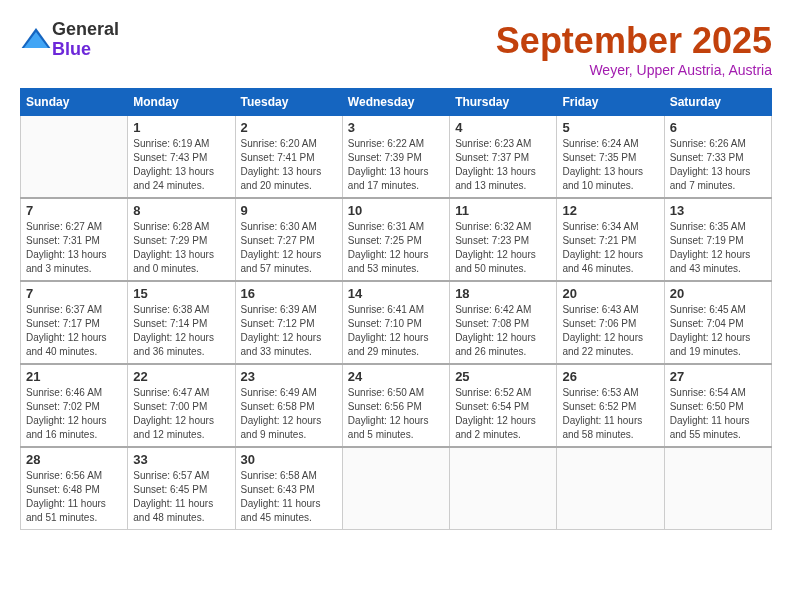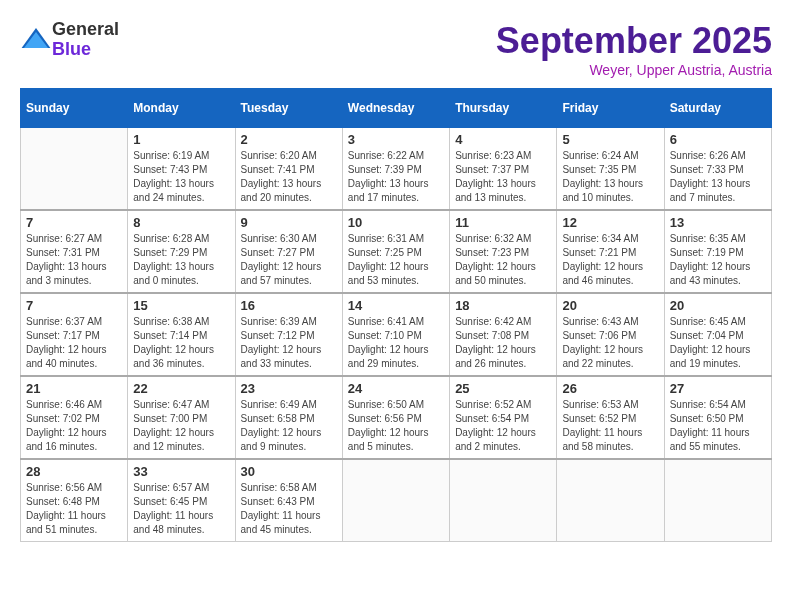--- a/index.html
+++ b/index.html
@@ -30,36 +30,36 @@
     .logo-icon {
       width: 32px;
       height: 32px;
     }
     .title-area {
       text-align: right;
     }
     .month-title {
       font-size: 36px;
       font-weight: bold;
-      color: #4c1d95;
+      color: #c2410c;
     }
     .location-title {
       font-size: 14px;
       color: #a21caf;
     }
     .calendar-table {
       width: 100%;
       border-collapse: collapse;
       font-size: 11px;
     }
     .calendar-table th {
       background-color: #1565c0;
       color: #fff;
       text-align: left;
-      padding: 12px 5px;
+      padding: 6px 5px;
       font-size: 12px;
       font-weight: bold;
       border: 1px solid #1565c0;
     }
     .calendar-table td {
       border: 1px solid #ccc;
       vertical-align: top;
       padding: 4px 5px;
       width: 107px;
       min-height: 70px;

